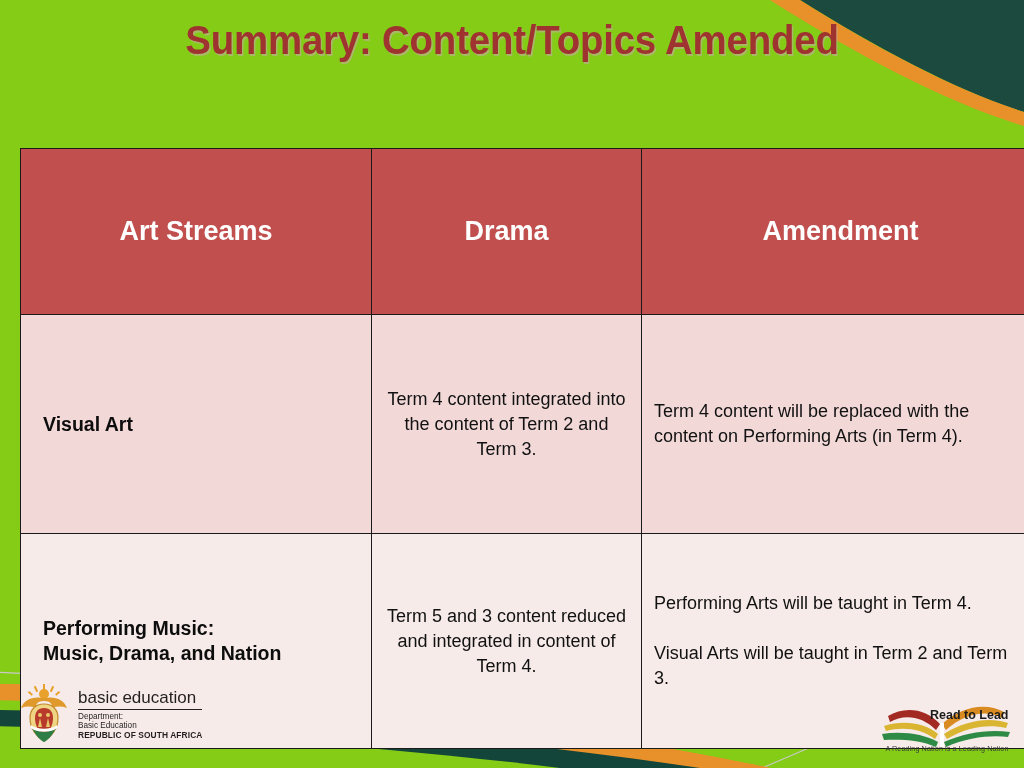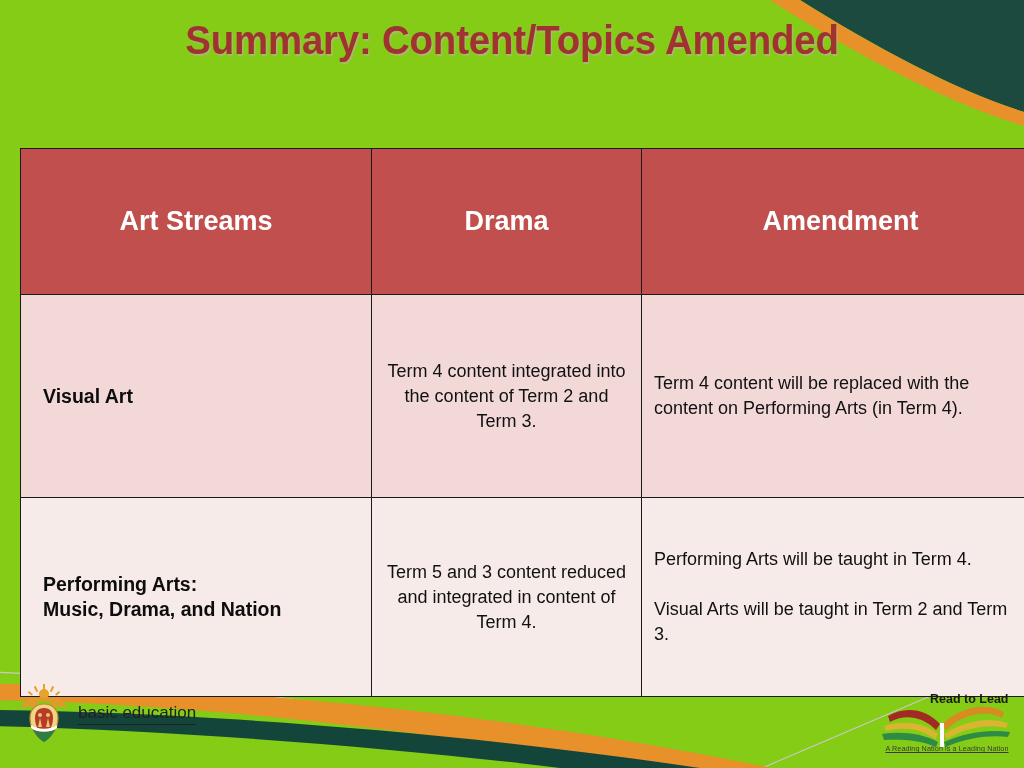--- a/index.html
+++ b/index.html
@@ -61,42 +61,42 @@
     padding: 0;
     vertical-align: middle;
   }
   .amend-table th {
     background: #c04f4e;
     color: #ffffff;
     font-size: 27px;
     font-weight: bold;
     text-align: center;
     height: 137px;
-    padding: 4px 6px;
+    padding: 14px 6px;
   }
   .col-stream  { width: 338px; }
   .col-term    { width: 257px; }
   .col-amend   { width: 385px; }
 
   .row-a td { background: #f2d9d8; height: 186px; }
   .row-b td { background: #f6ebe9; height: 182px; }
 
   .cell-stream {
     font-size: 19.5px;
     font-weight: bold;
     color: #0d0d0d;
     text-align: left;
     padding: 0 10px 0 22px !important;
     line-height: 25px;
   }
   .cell-term {
     font-size: 18px;
     color: #111111;
     text-align: center;
-    padding: 8px 14px !important;
+    padding: 16px 14px !important;
     line-height: 25px;
   }
   .cell-amend {
     font-size: 18px;
     color: #111111;
     text-align: left;
     padding: 0 12px 0 12px !important;
     line-height: 25px;
   }
   .cell-amend p {
@@ -142,35 +142,34 @@
   .logo-rtl {
     position: absolute;
     left: 878px;
     top: 690px;
     width: 136px;
     height: 72px;
   }
   .rtl-title {
     position: absolute;
     left: 52px;
-    top: 2px;
+    top: 18px;
     font-size: 12.5px;
     font-weight: bold;
     color: #1b1b1b;
   }
   .rtl-tag {
     position: absolute;
     left: 4px;
     top: 54px;
     width: 130px;
     text-align: center;
     font-size: 7.2px;
     color: #3a3a3a;
     letter-spacing: 0.1px;
-    text-decoration: underline;
   }
 </style>
 </head>
 <body>
 
 <div id="slide">
 
   <svg class="deco-svg" viewBox="0 0 1024 768">
 
     <path d="M 1024 0 L 1024 112 C 960 92 880 50 800 0 Z" fill="#1d4a3f"></path>
@@ -201,21 +200,21 @@
     <tbody>
       <tr class="row-a">
         <td class="cell-stream">Visual Art</td>
         <td class="cell-term">Term 4 content integrated into the content of Term 2 and Term 3.</td>
         <td class="cell-amend">
           <p>Term 4 content will be replaced with the content on Performing Arts (in Term 4).</p>
         </td>
       </tr>
       <tr class="row-b">
         <td class="cell-stream">
-          <div>Performing Arts:</div>
+          <div>Performing Music:</div>
           <div>Music, Drama, and Nation</div>
         </td>
         <td class="cell-term">Term 5 and 3 content reduced and integrated in content of Term 4.</td>
         <td class="cell-amend">
           <p>Performing Arts will be taught in Term 4.</p>
           <p>Visual Arts will be taught in Term 2 and Term 3.</p>
         </td>
       </tr>
     </tbody>
   </table>
@@ -243,20 +242,25 @@
         <path d="M 22 34 L 20 43 L 24 43 Z"></path>
         <path d="M 30 34 L 28 43 L 32 43 Z"></path>
       </g>
 
       <path d="M 14 44 C 18 52 22 56 26 58 C 30 56 34 52 38 44 C 33 49 19 49 14 44 Z" fill="#2e7d45"></path>
 
       <path d="M 13 41 C 19 46 33 46 39 41 L 39 44 C 33 49 19 49 13 44 Z" fill="#ffffff"></path>
     </svg>
     <div class="dbe-text">
       <div class="dbe-title">basic education</div>
+      <div class="dbe-sub">
+        <div>Department:</div>
+        <div>Basic Education</div>
+        <div class="strong">REPUBLIC OF SOUTH AFRICA</div>
+      </div>
     </div>
   </div>
 
   <div class="logo-rtl">
     <svg width="136" height="60" viewBox="0 0 136 60">
 
       <path d="M 10 26 C 26 16 48 18 62 34 L 58 40 C 44 26 26 24 12 32 Z" fill="#a32a22"></path>
 
       <path d="M 126 22 C 108 12 84 16 64 34 L 68 40 C 88 22 110 20 124 28 Z" fill="#d98a20"></path>
 

